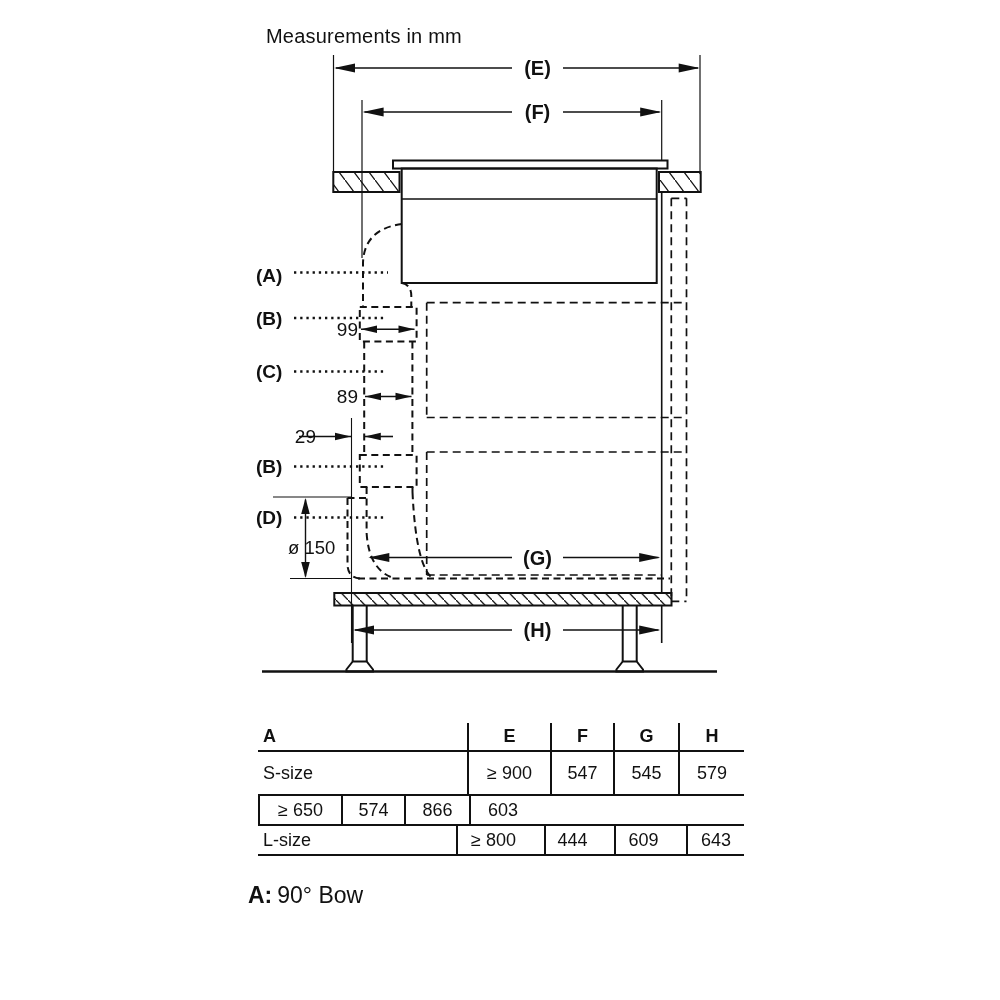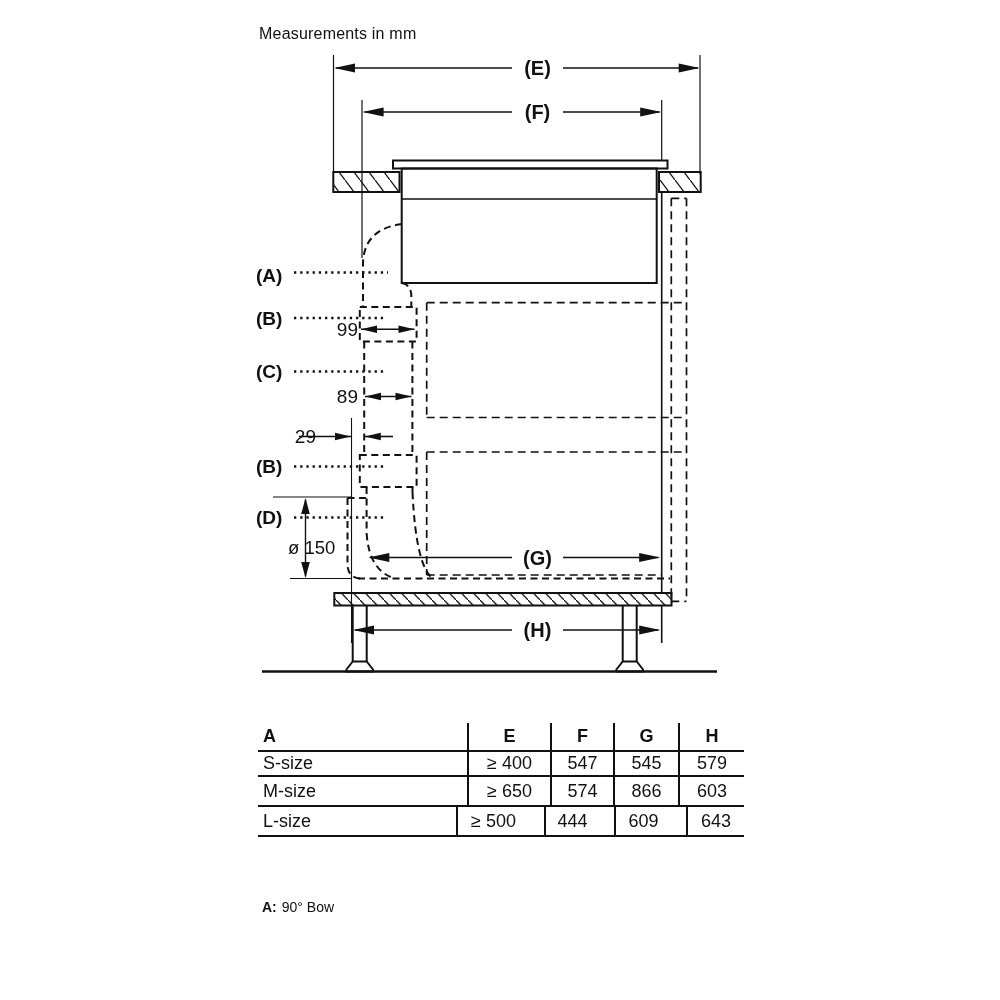--- a/index.html
+++ b/index.html
@@ -1,38 +1,38 @@
 <!DOCTYPE html>
 <html><head>
 <meta charset="utf-8">
 <style>
   html,body{margin:0;padding:0;}
   body{width:1000px;height:1000px;background:#ffffff;position:relative;overflow:hidden;
        font-family:"Liberation Sans",sans-serif;color:#111;}
   .abs{position:absolute;}
-  #title{left:259px;top:25px;font-size:16px;letter-spacing:0.2px;}
+  #title{left:266px;top:25px;font-size:20px;letter-spacing:0.2px;}
   svg text{font-family:"Liberation Sans",sans-serif;fill:#111;}
   .dimlbl{font-size:20px;font-weight:bold;}
   .partlbl{font-size:19px;font-weight:bold;}
   .numlbl{font-size:19px;}
   
   #size-table{left:258px;top:723px;width:486px;font-size:18px;}
   .trow{display:flex;border-bottom:2px solid #111;box-sizing:border-box;}
   .trow.hdr{height:29px;font-weight:bold;}
-  .trow.r1{height:25px;}
+  .trow.r1{height:44px;}
   .trow.r2{height:30px;}
   .trow.r3{height:30px;gap:15px;}
   .tc{display:flex;align-items:center;box-sizing:border-box;}
   .c-a{width:209px;padding-left:5px;}
   .c-e{width:83px;justify-content:center;border-left:2px solid #111;}
   .c-f{width:63px;justify-content:center;border-left:2px solid #111;}
   .c-g{width:65px;justify-content:center;border-left:2px solid #111;}
   .c-h{width:66px;justify-content:center;border-left:2px solid #111;}
   
-  #legend{left:262px;top:883px;font-size:14px;line-height:25.8px;margin-top:12px;}
+  #legend{left:248px;top:883px;font-size:23px;line-height:25.8px;}
   #legend b{margin-right:5px;}
 </style>
 </head>
 <body>
 
 <div class="abs" id="title">Measurements in mm</div>
 
 <svg class="abs" style="left:0;top:0" width="1000" height="700" viewBox="0 0 1000 700">
   <defs>
     <pattern id="hatchCounter" patternUnits="userSpaceOnUse" width="15" height="20">
@@ -197,35 +197,34 @@
 <div class="abs" id="size-table">
   <div class="trow hdr">
     <div class="tc c-a">A</div>
     <div class="tc c-e">E</div>
     <div class="tc c-f">F</div>
     <div class="tc c-g">G</div>
     <div class="tc c-h">H</div>
   </div>
   <div class="trow r1">
     <div class="tc c-a">S-size</div>
-    <div class="tc c-e">≥ 400</div>
+    <div class="tc c-e">≥ 900</div>
     <div class="tc c-f">547</div>
     <div class="tc c-g">545</div>
     <div class="tc c-h">579</div>
   </div>
   <div class="trow r2">
-    <div class="tc c-a">M-size</div>
     <div class="tc c-e">≥ 650</div>
     <div class="tc c-f">574</div>
     <div class="tc c-g">866</div>
     <div class="tc c-h">603</div>
   </div>
   <div class="trow r3">
     <div class="tc c-a">L-size</div>
-    <div class="tc c-e">≥ 500</div>
+    <div class="tc c-e">≥ 800</div>
     <div class="tc c-f">444</div>
     <div class="tc c-g">609</div>
     <div class="tc c-h">643</div>
   </div>
 </div>
 
 <div class="abs" id="legend">
   <div><b>A:</b><span>90° Bow</span></div>
 </div>
 

